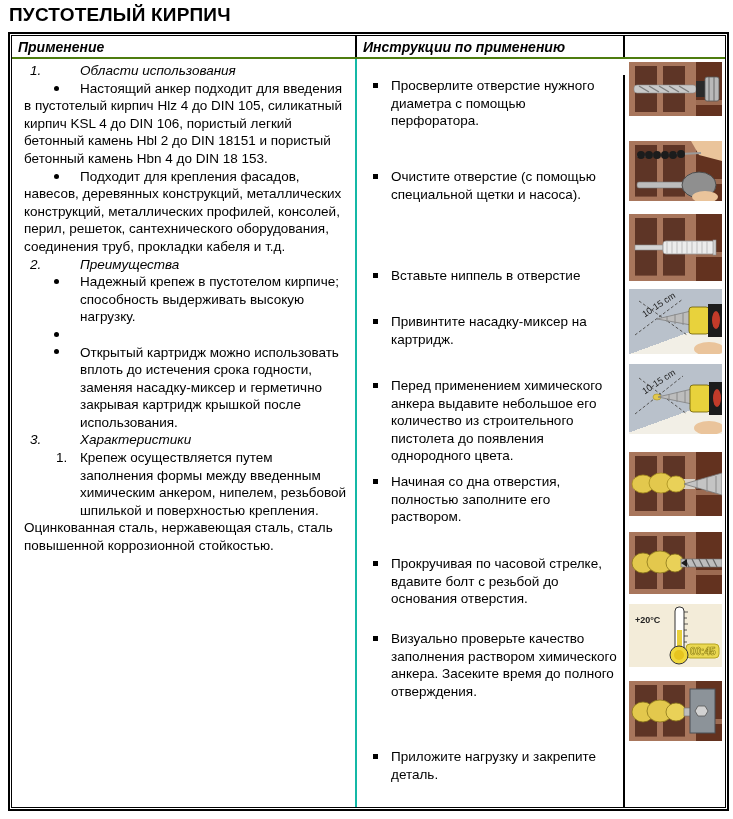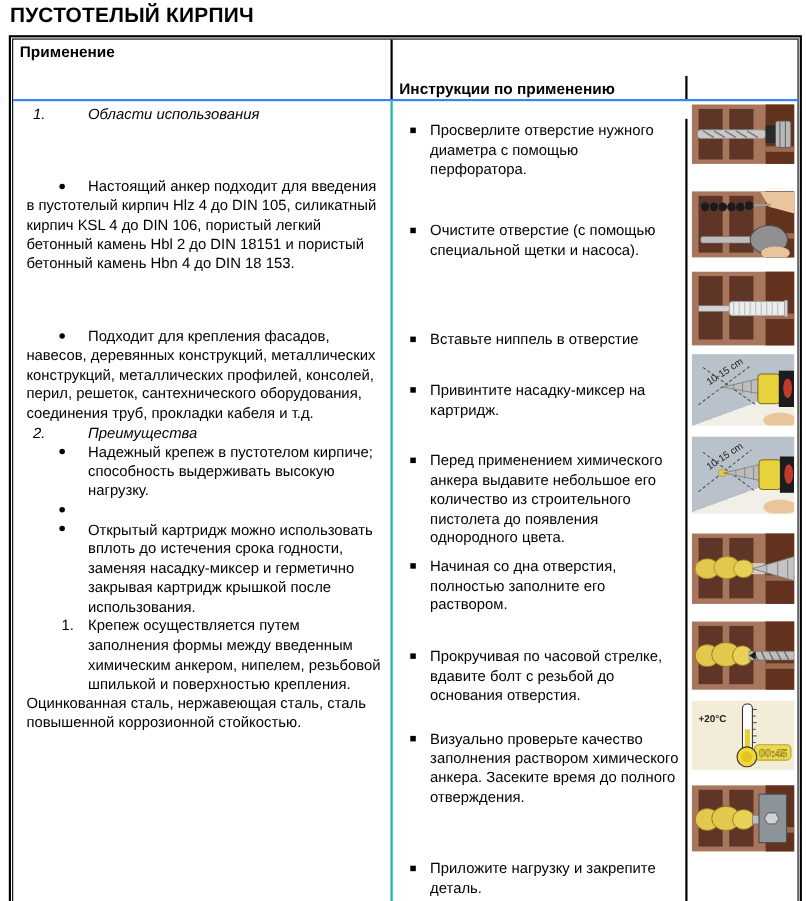--- a/index.html
+++ b/index.html
@@ -2,37 +2,37 @@
 <html><head>
 <meta charset="utf-8">
 <style>
   html,body{margin:0;padding:0;background:#fff;}
   body{font-family:"Liberation Sans","DejaVu Sans",sans-serif;color:#000;}
   .page{position:relative;width:730px;height:819px;background:#fff;overflow:hidden;}
   .title{position:absolute;left:9px;top:4px;font-size:19px;font-weight:bold;letter-spacing:.2px;}
 
   .doc-table{position:absolute;left:8px;top:32px;width:717px;border:2px solid #000;background:#fff;}
   .inner{margin:1px;border:1px solid #000;}
-  .hrowwrap{display:flex;border-bottom:2px solid #3b82f6;}
+  .hrowwrap{display:flex;border-bottom:2px solid #4d7c0f;font-style:italic;}
   .th{font-weight:bold;font-size:14px;padding:3px 4px 2px 6px;box-sizing:border-box;}
   .th.c1{width:345px;border-right:2px solid #000;}
-  .th.c2{width:268px;border-right:2px solid #000;margin-top:33px;}
+  .th.c2{width:268px;border-right:2px solid #000;}
   .th.c3{flex:1;}
   .brow{display:flex;height:748px;}
   .td{box-sizing:border-box;position:relative;}
   .td.c1{width:345px;border-right:2px solid #14b8a6;padding:3px 6px 0 12px;}
   .td.c2{width:268px;border-right:2px solid #000;margin-top:16px;}
   .td.c3{flex:1;}
 
   
   .td.c1{font-size:13.5px;line-height:17.6px;}
   p{margin:0;}
   .dot{display:inline-block;width:5px;height:5px;border-radius:50%;background:#000;vertical-align:middle;margin-top:-2px;}
   .dotbox{display:inline-block;width:26px;text-indent:0;}
-  .fb{text-indent:30px;margin-top:48px;}
+  .fb{text-indent:30px;}
   .hb{padding-left:56px;text-indent:-26px;}
   .hrow{padding-left:6px;}
   .hnum{display:inline-block;width:50px;font-style:italic;}
   .htext{font-style:italic;}
   .nn{padding-left:56px;text-indent:-24px;}
   .nnum{display:inline-block;width:24px;text-indent:0;}
   .ftr{margin-top:0;}
 
   
   .instr{position:absolute;left:10px;right:6px;font-size:13.5px;line-height:17.6px;padding-left:24px;}
@@ -77,20 +77,21 @@
         <div class="td c1">
           <p class="hrow"><span class="hnum">1.</span><span class="htext">Области использования</span></p>
           <p class="fb"><span class="dotbox"><span class="dot"></span></span><span>Настоящий анкер подходит для введения в пустотелый кирпич Hlz 4 до DIN 105, силикатный кирпич KSL 4 до DIN 106, пористый легкий бетонный камень Hbl 2 до DIN 18151 и пористый бетонный камень Hbn 4 до DIN 18 153.</span></p>
           <p class="fb"><span class="dotbox"><span class="dot"></span></span><span>Подходит для крепления фасадов, навесов, деревянных конструкций, металлических конструкций, металлических профилей, консолей, перил, решеток, сантехнического оборудования, соединения труб, прокладки кабеля и т.д.</span></p>
 
           <p class="hrow"><span class="hnum">2.</span><span class="htext">Преимущества</span></p>
           <p class="hb"><span class="dotbox"><span class="dot"></span></span><span>Надежный крепеж в пустотелом кирпиче; способность выдерживать высокую нагрузку.</span></p>
           <p class="hb"><span class="dotbox"><span class="dot"></span></span></p>
           <p class="hb"><span class="dotbox"><span class="dot"></span></span><span>Открытый картридж можно использовать вплоть до истечения срока годности, заменяя насадку-миксер и герметично закрывая картридж крышкой после использования.</span></p>
 
+          <p class="hrow"><span class="hnum">3.</span><span class="htext">Характеристики</span></p>
           <p class="nn"><span class="nnum">1.</span><span>Крепеж осуществляется путем заполнения формы между введенным химическим анкером, нипелем, резьбовой шпилькой и поверхностью крепления.</span></p>
 
           <p class="ftr">Оцинкованная сталь, нержавеющая сталь, сталь повышенной коррозионной стойкостью.</p>
         </div>
 
         <div class="td c2">
           <div class="instr" style="top:2px"><span class="sq"></span><span>Просверлите отверстие нужного диаметра с помощью перфоратора.</span></div>
           <div class="instr" style="top:93px"><span class="sq"></span><span>Очистите отверстие (с помощью специальной щетки и насоса).</span></div>
           <div class="instr" style="top:192px"><span class="sq"></span><span>Вставьте ниппель в отверстие</span></div>
           <div class="instr" style="top:238px"><span class="sq"></span><span>Привинтите насадку-миксер на картридж.</span></div>

